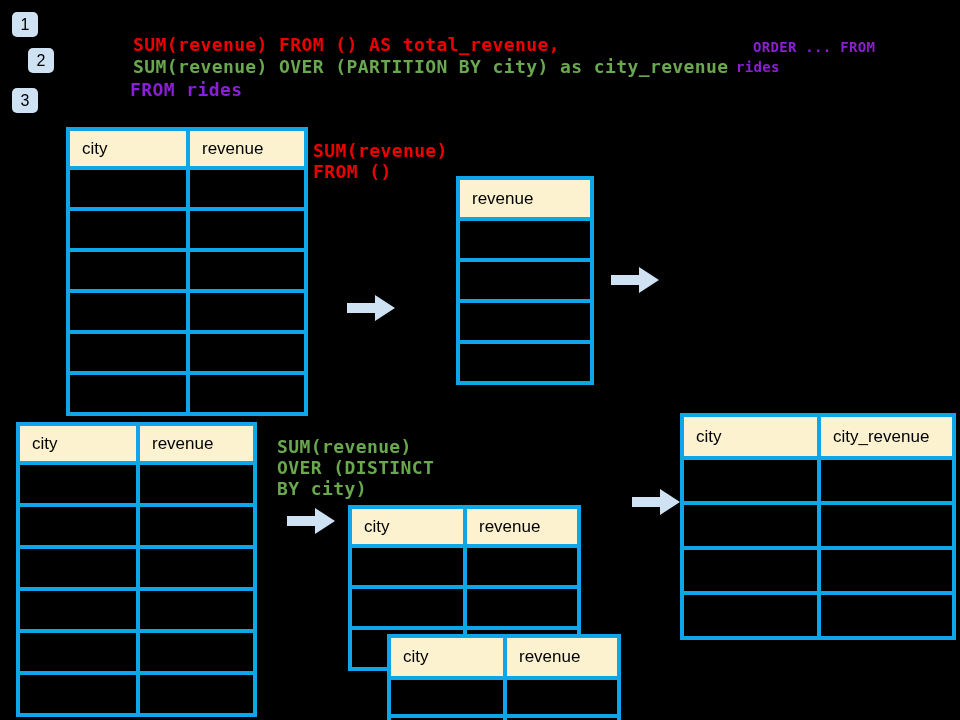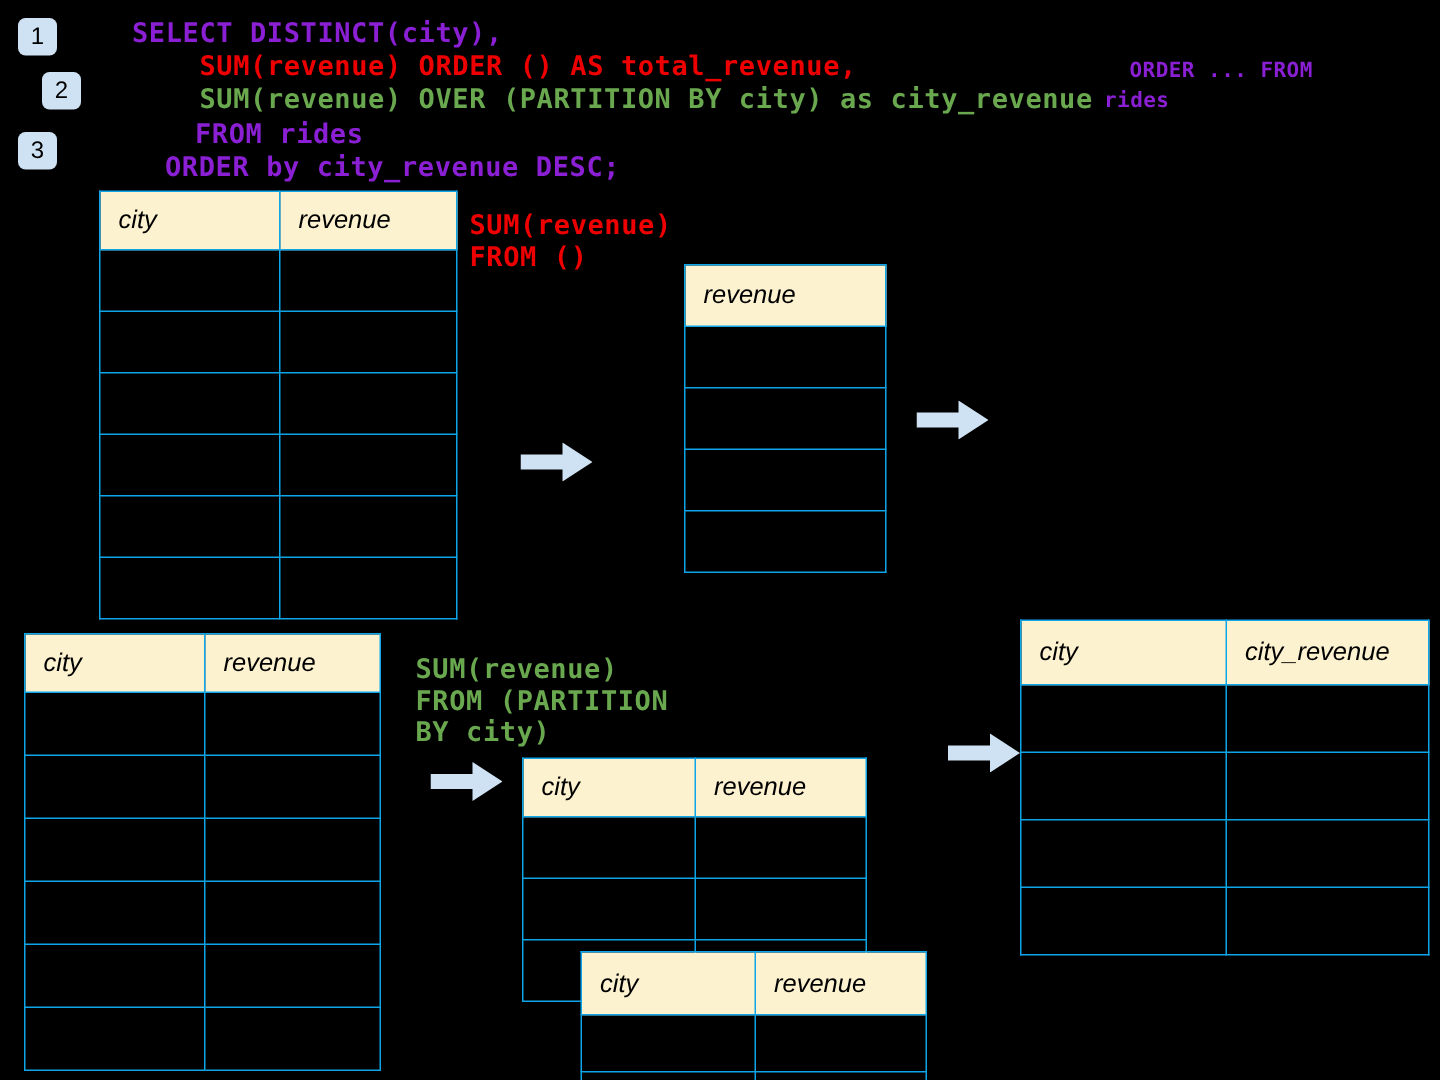--- a/index.html
+++ b/index.html
@@ -14,21 +14,21 @@
   .purple{color:#8a1fd4;}
   .red{color:#ee0000;}
   .green{color:#6aa84f;text-align:right;}
 
   
   .badge{position:absolute;width:26px;height:25px;background:#cfe2f3;border-radius:5px;
          color:#000;font-size:16px;display:flex;align-items:center;justify-content:center;}
 
   
   .tbl{position:absolute;border-collapse:collapse;table-layout:fixed;}
-  .tbl th,.tbl td{border:1px solid #0ea5e9;box-sizing:border-box;font-style:italic;}
+  .tbl th,.tbl td{border:4px solid #0ea5e9;box-sizing:border-box;}
   .tbl th{background:#fdf2cf;color:#000;font-weight:400;font-size:17px;
           text-align:left;padding:0 4px 0 12px;}
   .tbl td{background:#000;padding:0;}
 
   #tblA{left:66px;top:127px;}   #tblA th{height:39px;} #tblA td{height:41px;}
   #tblB{left:16px;top:422px;}   #tblB th{height:39px;} #tblB td{height:42px;}
   #tblC{left:456px;top:176px;}  #tblC th{height:41px;} #tblC td{height:41px;}
   #tblD{left:348px;top:505px;}  #tblD th{height:39px;} #tblD td{height:41px;}
   #tblE{left:387px;top:634px;}  #tblE th{height:42px;} #tblE td{height:38px;}
   #tblF{left:680px;top:413px;}  #tblF th{height:43px;} #tblF td{height:45px;}
@@ -45,34 +45,32 @@
   <div class="badge" style="left:12px;top:12px;">
     <span>1</span>
   </div>
   <div class="badge" style="left:28px;top:48px;">
     <span>2</span>
   </div>
   <div class="badge" style="left:12px;top:88px;">
     <span>3</span>
   </div>
 
-  <div class="code purple" style="left:88px;top:12px;">SELECT DISTINCT(city),</div>
-  <div class="code red" style="left:133px;top:34px;">SUM(revenue) ORDER () AS total_revenue,</div>
+  <div class="code red" style="left:133px;top:34px;">SUM(revenue) FROM () AS total_revenue,</div>
   <div class="code green" style="left:133px;top:56px;">SUM(revenue) OVER (PARTITION BY city) as city_revenue</div>
   <div class="code purple" style="left:110px;top:79px;margin-left:20px;">FROM rides</div>
-  <div class="code purple" style="left:110px;top:101px;">ORDER by city_revenue DESC;</div>
 
   <div class="code-sm purple" style="left:753px;top:37px;">ORDER ... FROM</div>
   <div class="code-sm purple" style="left:736px;top:57px;">rides</div>
 
   <div class="code red" style="left:313px;top:140px;">SUM(revenue)</div>
   <div class="code red" style="left:313px;top:161px;">FROM ()</div>
 
   <div class="code green" style="left:277px;top:436px;">SUM(revenue)</div>
-  <div class="code green" style="left:277px;top:457px;">FROM (PARTITION</div>
+  <div class="code green" style="left:277px;top:457px;">OVER (DISTINCT</div>
   <div class="code green" style="left:277px;top:478px;">BY city)</div>
 
   <table class="tbl" id="tblA">
     <colgroup>
         <col style="width:120px">
         <col style="width:118px">
       </colgroup>
     <tbody>
         <tr>
       <th>city</th>

